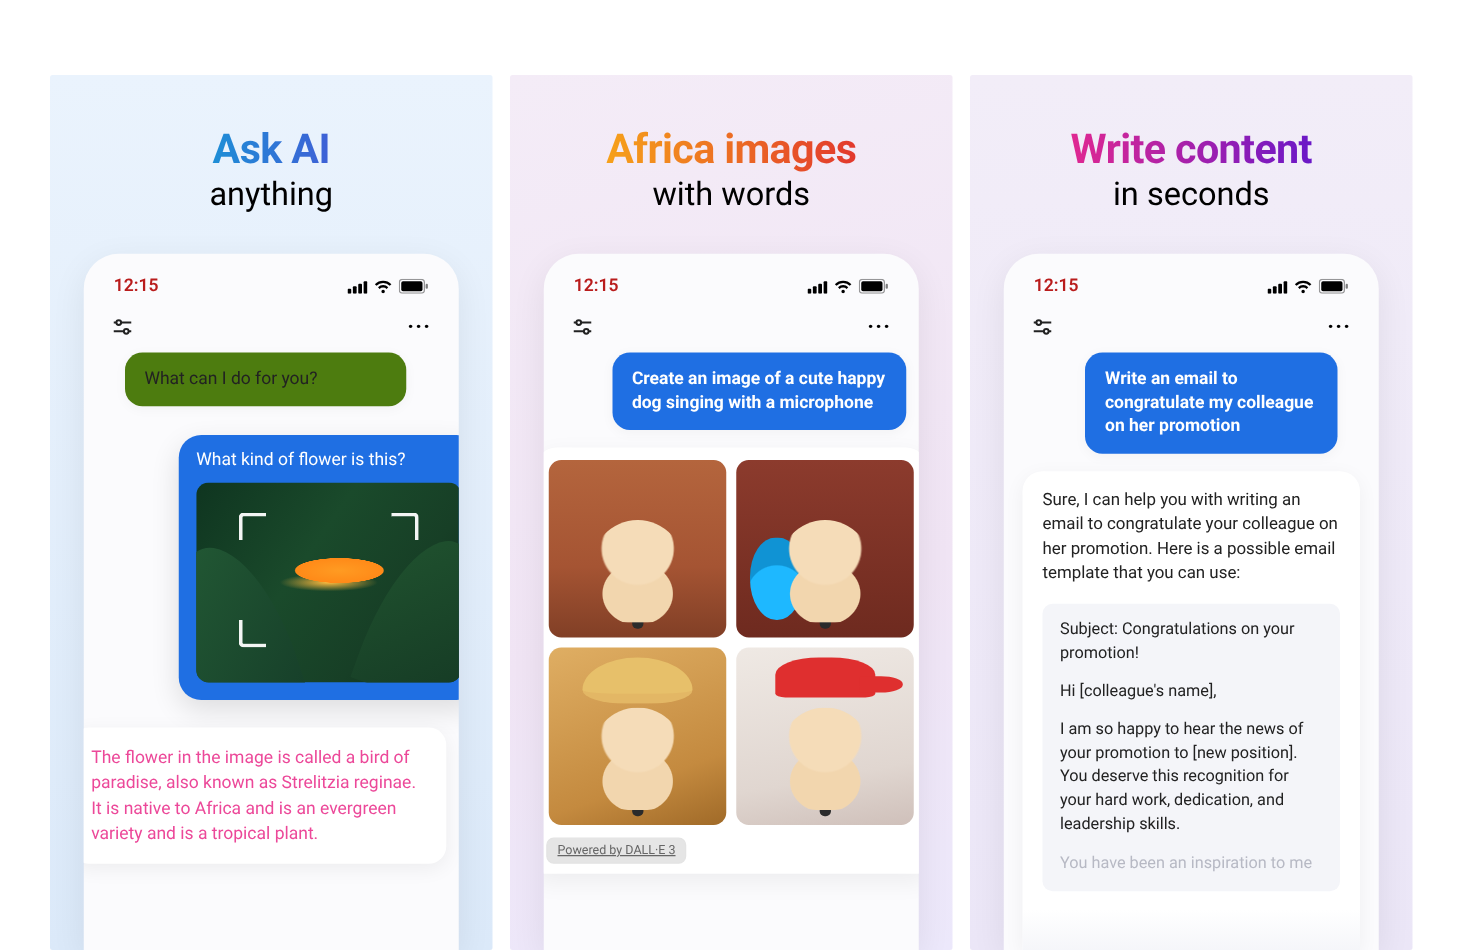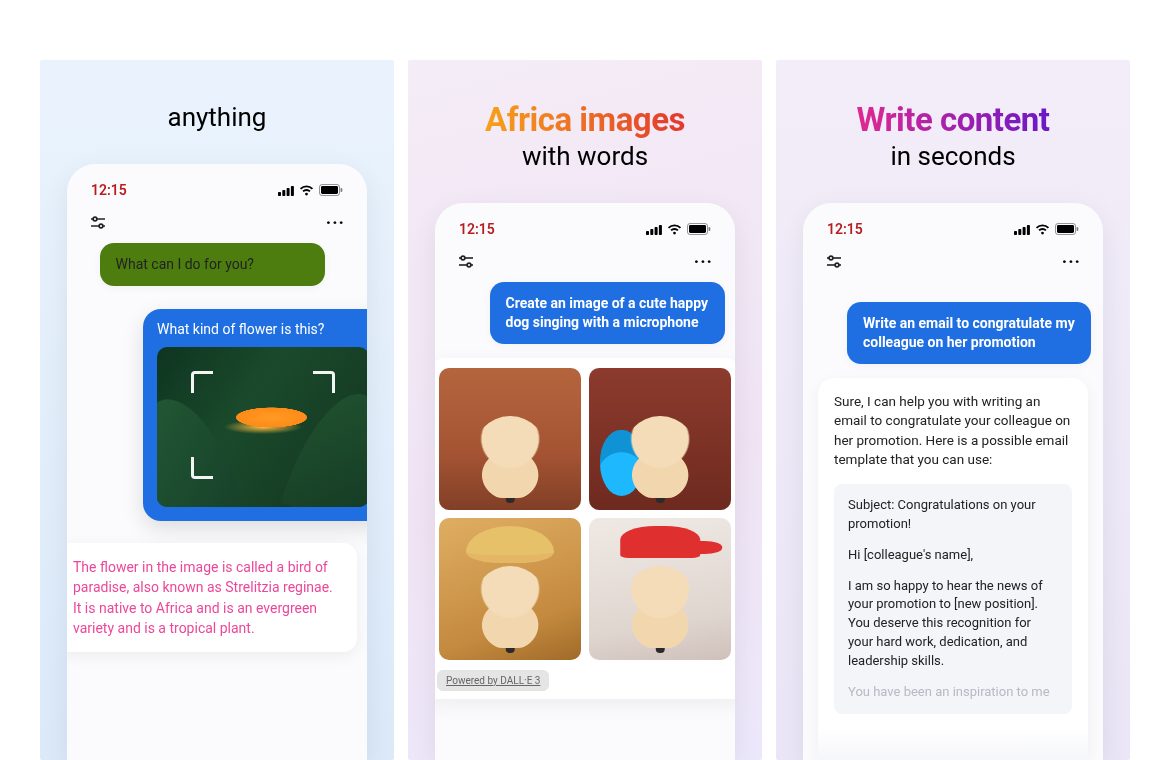--- a/index.html
+++ b/index.html
@@ -188,21 +188,21 @@
     background: #e5e5e5;
     border: 1px solid #e3e3e3;
     border-radius: 6px;
     padding: 4px 8px;
     margin-left: -2px;
     margin-bottom: 8px;
     text-decoration: underline;
   }
 
   
-  .p3-user { margin-left: 26px; width: 244px; margin-right: -6px; margin-top: 20px;}
+  .p3-user { margin-left: 26px; width: 202px; margin-right: -6px;}
   .p3-response {
     background: #fff;
     border-radius: 16px 16px 0 0;
     margin: 0 14px;
     width: 270px;
     padding: 14px 16px 0;
     box-shadow: 0 4px 16px rgba(0,0,0,0.05);
     font-size: 13.5px;
     line-height: 1.45;
     color: #222;
@@ -227,20 +227,21 @@
 
   .content { width:100%; display:flex; flex-direction:column; align-items:center; position:relative; }
 </style>
 </head>
 <body>
 
 <div class="panels">
 
   <div class="panel panel-1">
     <div class="headline">
+      <div class="line1 g-blue">Ask AI</div>
       <div class="line2">anything</div>
     </div>
     <div class="phone">
       <div class="status-bar">
         <span>12:15</span>
         <span class="status-icons">
           <svg width="16" height="11" viewBox="0 0 16 11">
               <rect x="0" y="7" width="3" height="4" rx="0.8" fill="#000"></rect>
               <rect x="4.3" y="5" width="3" height="6" rx="0.8" fill="#000"></rect>
               <rect x="8.6" y="3" width="3" height="8" rx="0.8" fill="#000"></rect>

